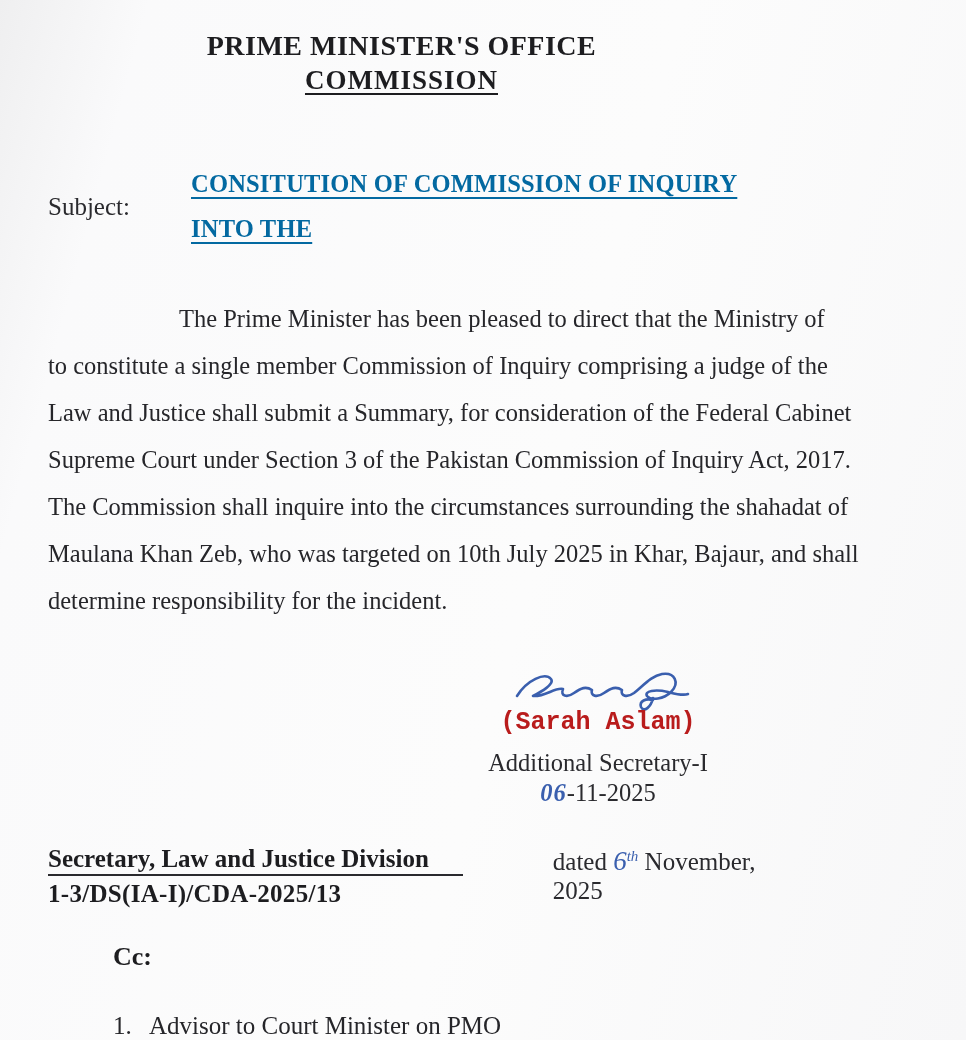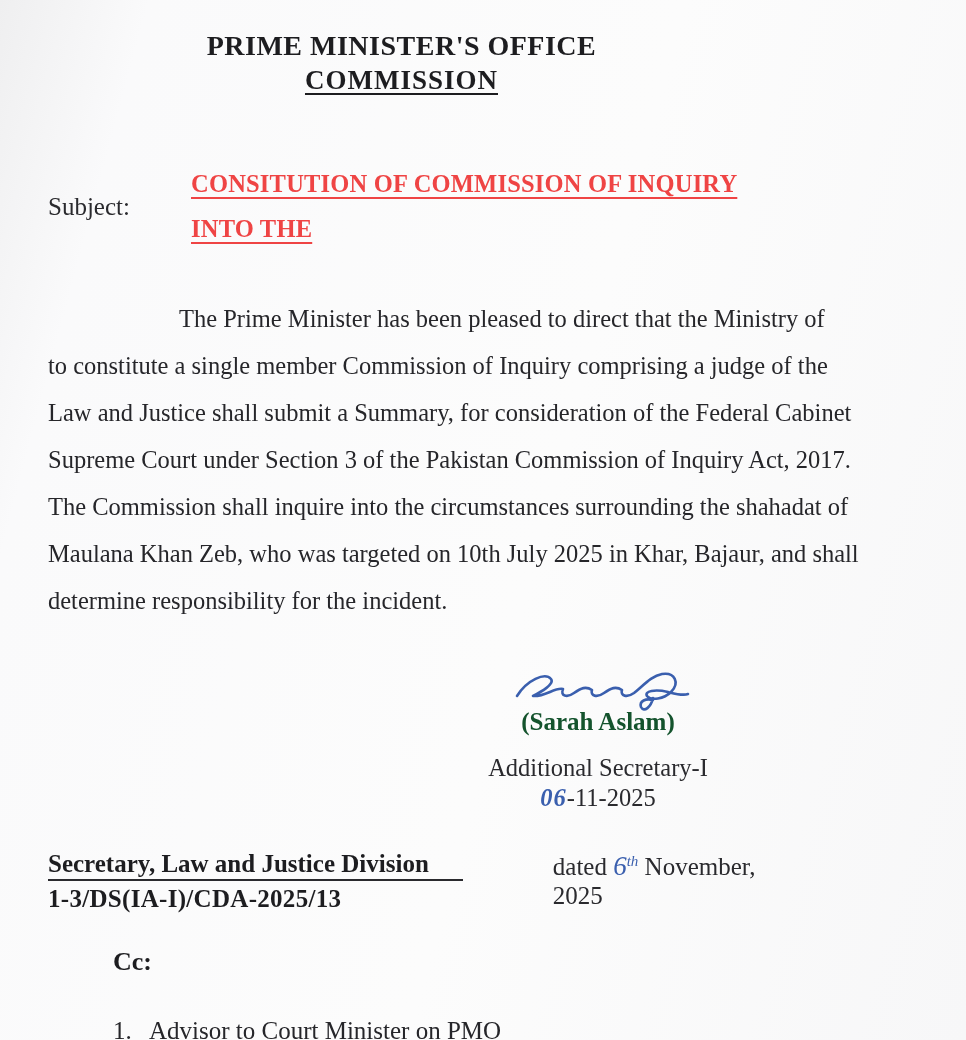--- a/index.html
+++ b/index.html
@@ -18,39 +18,39 @@
   }
   .letterhead .city {
     font-size: 27px; font-weight: bold; letter-spacing: 1px; color: #1d1d20;
     text-decoration: underline; text-underline-offset: 4px; margin-top: 3px;
   }
 
   
   .subject-row { display: flex; margin: 65px 30px 0 48px; align-items: center; }
   .subject-label { font-size: 25px; width: 143px; flex: 0 0 143px; padding-top: 2px; color: #2a2a2e; }
   .subject-text {
-    font-size: 24.5px; font-weight: bold; color: #ef4444;
+    font-size: 24.5px; font-weight: bold; color: #0369a1;
     line-height: 45px; letter-spacing: 0.2px;
   }
   .subject-text .u { text-decoration: underline; text-underline-offset: 5px; }
 
   
   .body-block { margin: 44px 31px 0 48px; }
   .body-line {
     font-size: 24.5px; line-height: 47px; height: 47px; color: #26262a;
     text-align: justify; text-align-last: justify; white-space: nowrap;
   }
   .body-line.first { padding-left: 131px; }
   .body-line.last { text-align-last: left; }
 
   
   .sig-block { width: 300px; margin: 32px 55px 0 auto; text-align: center; }
   .sig-scribble { display: block; margin: 0 auto -6px auto; }
-  .sig-name { font-size: 25px; font-weight: bold; color: #14532d; }
-  .sig-title { font-size: 24.5px; color: #2a2a2e; margin-top: 18px; text-align: center; }
+  .sig-name { font-size: 25px; font-weight: bold; color: #b91c1c; font-family: Liberation Mono, monospace; }
+  .sig-title { font-size: 24.5px; color: #2a2a2e; margin-top: 12px; text-align: center; }
   .sig-date { font-size: 24.5px; color: #2a2a2e; margin-top: 2px; }
   .hand { color: var(--hand-blue, #3a5fae); font-style: italic; font-weight: bold; }
   .sig-date .hand { letter-spacing: 1px; }
 
   
   .footer-row { display: flex; margin: 38px 30px 0 48px; align-items: center; }
   .addr-block { flex: 0 0 auto; }
   .addressee {
     font-size: 25px; font-weight: bold; color: #1d1d20;
     border-bottom: 2px solid #2a2a2e; padding-right: 34px; padding-bottom: 1px;

